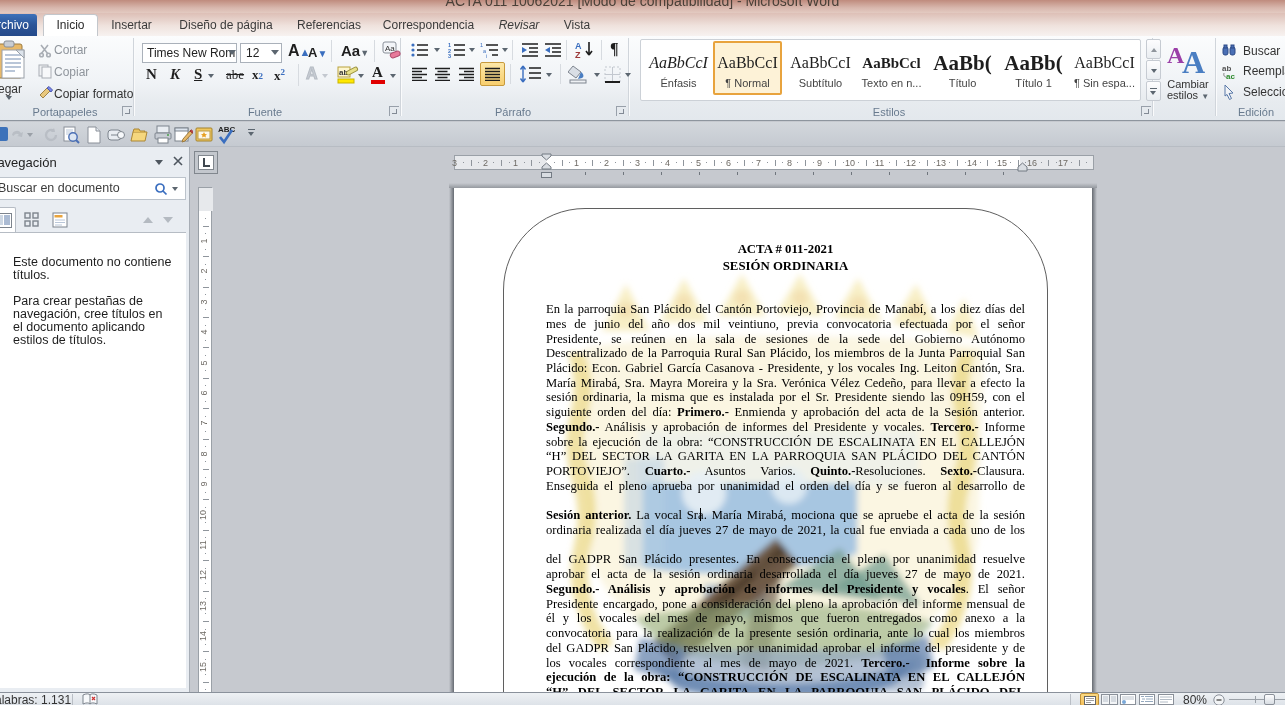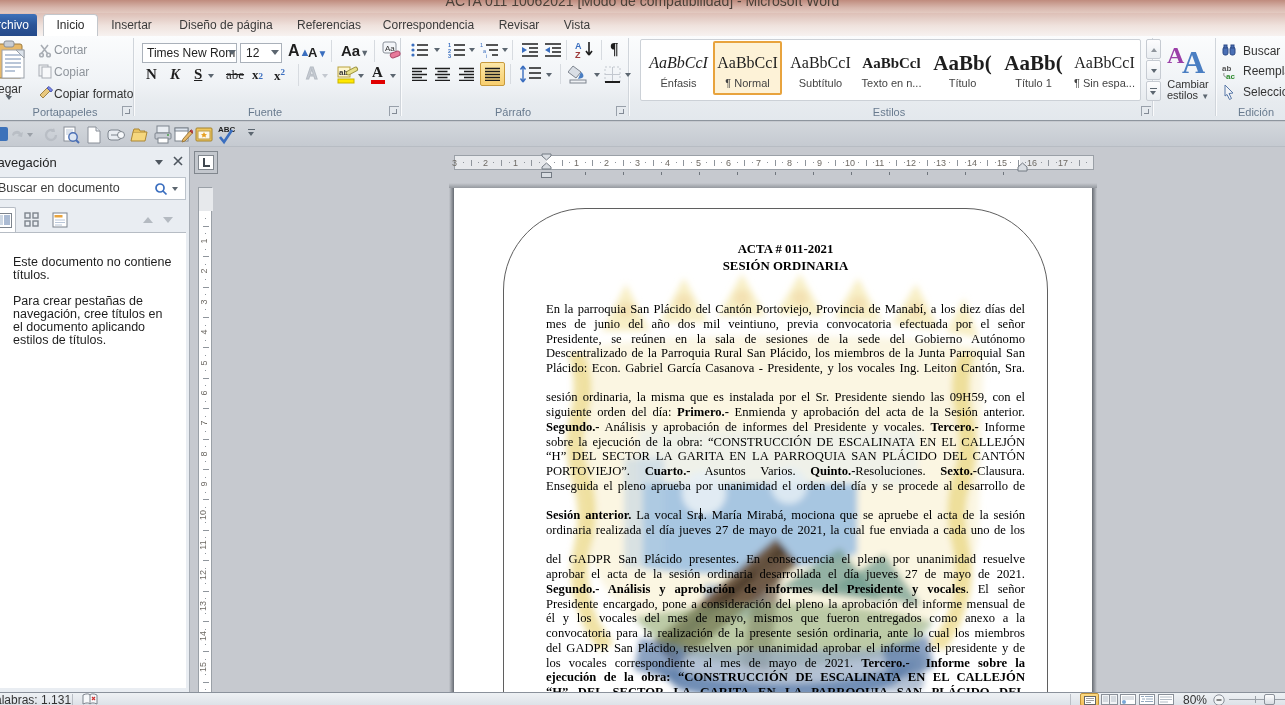--- a/index.html
+++ b/index.html
@@ -46,21 +46,21 @@
   <div class="abs" id="titlebar">
       <div class="abs" id="titletext">ACTA 011 10062021 [Modo de compatibilidad] - Microsoft Word</div>
     </div>
   <div class="abs" id="tabrow">
     <div class="tab" id="tab-archivo">Archivo</div>
     <div class="tab" id="tab-inicio">Inicio</div>
     <div class="tab" style="left:104px;width:55px;">Insertar</div>
     <div class="tab" style="left:166px;width:120px;">Diseño de página</div>
     <div class="tab" style="left:294px;width:70px;">Referencias</div>
     <div class="tab" style="left:377px;width:103px;">Correspondencia</div>
-    <div class="tab" style="left:494px;width:50px;">Revisar</div>
+    <div class="tab" style="left:494px;width:50px;font-style:italic;">Revisar</div>
     <div class="tab" style="left:556px;width:42px;">Vista</div>
   </div>
   <div class="abs" id="ribbon">
 
     <div class="gsep" style="left:133px"></div>
     <div class="gsep" style="left:400px"></div>
     <div class="gsep" style="left:628px"></div>
     <div class="gsep" style="left:1152px"></div>
     <div class="gsep" style="left:1215px"></div>
 
@@ -685,27 +685,28 @@
       </g>
     </svg>
     <div class="abs" style="left:49px;top:20px;width:545px;height:700px;border:1px solid #5f5f5f;border-radius:82px 82px 0 0;"></div>
     <div class="abs" style="left:92px;top:54px;width:479px;text-align:center;font-family:'Liberation Serif',serif;font-size:12.8px;font-weight:bold;">ACTA # 011-2021</div>
     <div class="abs" style="left:92px;top:71px;width:479px;text-align:center;font-family:'Liberation Serif',serif;font-size:12.8px;font-weight:bold;">SESIÓN ORDINARIA</div>
     <div class="docline" style="top:114.0px;">En la parroquia San Plácido del Cantón Portoviejo, Provincia de Manabí, a los diez días del</div>
     <div class="docline" style="top:128.7px;">mes de junio del año dos mil veintiuno, previa convocatoria efectuada por el señor</div>
     <div class="docline" style="top:143.5px;">Presidente, se reúnen en la sala de sesiones de la sede del Gobierno Autónomo</div>
     <div class="docline" style="top:158.2px;">Descentralizado de la Parroquia Rural San Plácido, los miembros de la Junta Parroquial San</div>
     <div class="docline" style="top:172.9px;">Plácido: Econ. Gabriel García Casanova - Presidente, y los vocales Ing. Leiton Cantón, Sra.</div>
+    <div class="docline" style="top:187.7px;">María Mirabá, Sra. Mayra Moreira y la Sra. Verónica Vélez Cedeño, para llevar a efecto la</div>
     <div class="docline" style="top:202.4px;">sesión ordinaria, la misma que es instalada por el Sr. Presidente siendo las 09H59, con el</div>
     <div class="docline" style="top:217.1px;">siguiente orden del día: <b>Primero.-</b> Enmienda y aprobación del acta de la Sesión anterior.</div>
     <div class="docline" style="top:231.8px;"><b>Segundo.-</b> Análisis y aprobación de informes del Presidente y vocales. <b>Tercero.-</b> Informe</div>
     <div class="docline" style="top:246.6px;">sobre la ejecución de la obra: “CONSTRUCCIÓN DE ESCALINATA EN EL CALLEJÓN</div>
     <div class="docline" style="top:261.3px;">“H” DEL SECTOR LA GARITA EN LA PARROQUIA SAN PLÁCIDO DEL CANTÓN</div>
     <div class="docline" style="top:276.0px;">PORTOVIEJO”. <b>Cuarto.-</b> Asuntos Varios. <b>Quinto.-</b>Resoluciones. <b>Sexto.-</b>Clausura.</div>
-    <div class="docline" style="top:290.8px;">Enseguida el pleno aprueba por unanimidad el orden del día y se procede al desarrollo de</div>
+    <div class="docline" style="top:290.8px;">Enseguida el pleno aprueba por unanimidad el orden del día y se fueron al desarrollo de</div>
     <div class="docline" style="top:320.2px;"><b>Sesión anterior.</b> La vocal Sra. María Mirabá, mociona que se apruebe el acta de la sesión</div>
     <div class="docline" style="top:335.0px;">ordinaria realizada el día jueves 27 de mayo de 2021, la cual fue enviada a cada uno de los</div>
     <div class="docline" style="top:364.4px;">del GADPR San Plácido presentes. En consecuencia el pleno por unanimidad resuelve</div>
     <div class="docline" style="top:379.1px;">aprobar el acta de la sesión ordinaria desarrollada el día jueves 27 de mayo de 2021.</div>
     <div class="docline" style="top:393.9px;"><b>Segundo.- Análisis y aprobación de informes del Presidente y vocales</b>. El señor</div>
     <div class="docline" style="top:408.6px;">Presidente encargado, pone a consideración del pleno la aprobación del informe mensual de</div>
     <div class="docline" style="top:423.3px;">él y los vocales del mes de mayo, mismos que fueron entregados como anexo a la</div>
     <div class="docline" style="top:438.1px;">convocatoria para la realización de la presente sesión ordinaria, ante lo cual los miembros</div>
     <div class="docline" style="top:452.8px;">del GADPR San Plácido, resuelven por unanimidad aprobar el informe del presidente y de</div>
     <div class="docline" style="top:467.5px;">los vocales correspondiente al mes de mayo de 2021. <b>Tercero.-&nbsp; Informe sobre la</b></div>

